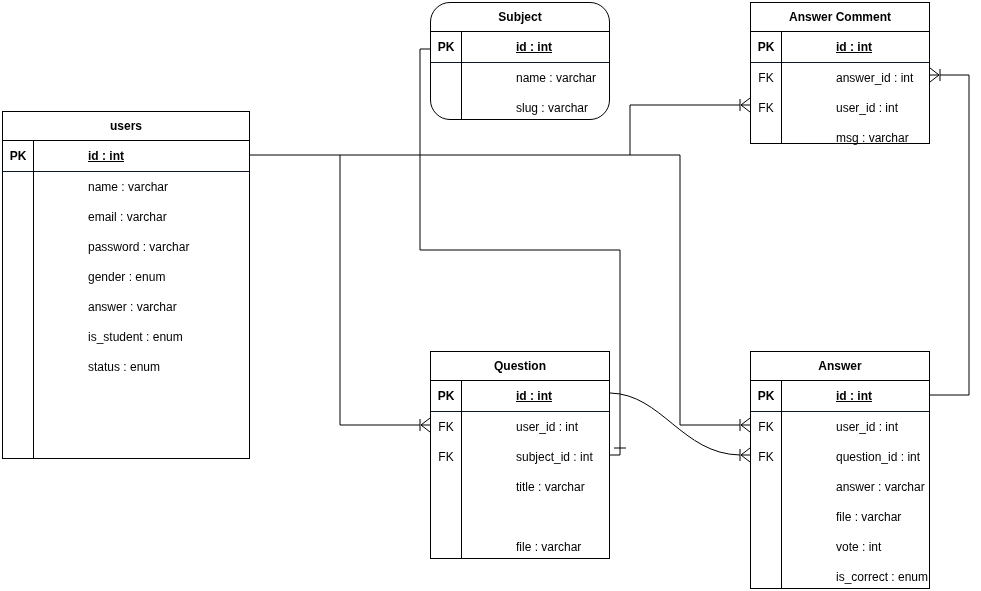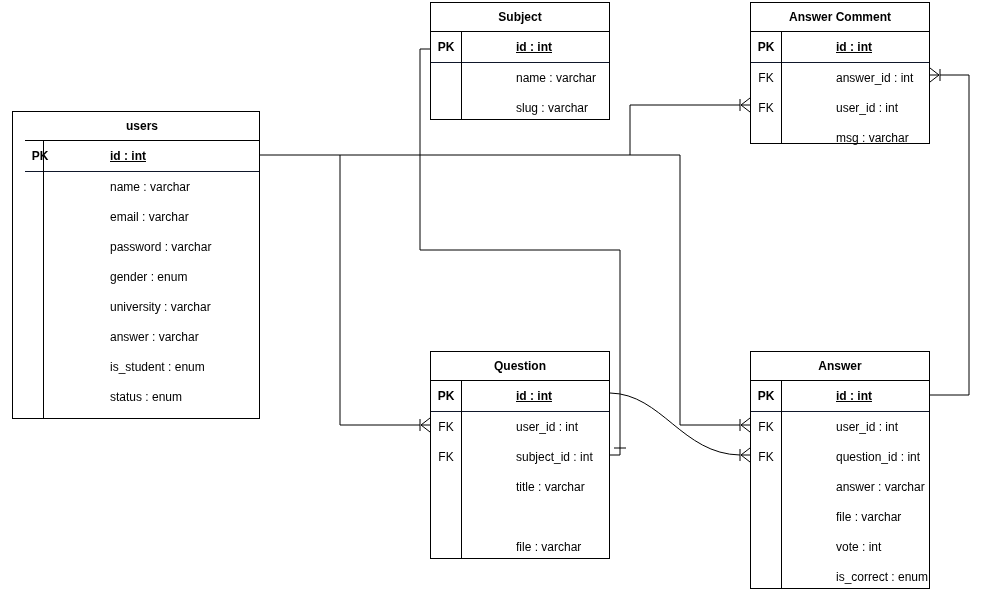--- a/index.html
+++ b/index.html
@@ -59,21 +59,21 @@
       <path d="M 610,393 C 662,394 682,454 740,455"></path>
       <path d="M 740,449 L 740,461 M 741,455 L 750,448 M 741,455 L 750,455 M 741,455 L 750,462"></path>
     </g>
 
     <g>
       <path d="M 930,395 L 969,395 L 969,75 L 940,75"></path>
       <path d="M 940,69 L 940,81 M 939,75 L 930,68 M 939,75 L 930,75 M 939,75 L 930,82"></path>
     </g>
   </svg>
 
-  <div class="entity" style="left:12px;top:111px;width:248px;height:308px;padding-left:12px;">
+  <div class="entity" style="left:2px;top:111px;width:248px;height:348px;">
     <div class="e-title">users</div>
     <div class="e-vline"></div>
     <div class="e-row pk">
       <span class="e-key">PK</span>
       <span class="e-label">id : int</span>
     </div>
     <div class="e-row">
       <span class="e-key"></span>
       <span class="e-label">name : varchar</span>
     </div>
@@ -84,37 +84,33 @@
     <div class="e-row">
       <span class="e-key"></span>
       <span class="e-label">password : varchar</span>
     </div>
     <div class="e-row">
       <span class="e-key"></span>
       <span class="e-label">gender : enum</span>
     </div>
     <div class="e-row">
       <span class="e-key"></span>
-      <span class="e-label">university : varchar</span>
-    </div>
-    <div class="e-row">
-      <span class="e-key"></span>
       <span class="e-label">answer : varchar</span>
     </div>
     <div class="e-row">
       <span class="e-key"></span>
       <span class="e-label">is_student : enum</span>
     </div>
     <div class="e-row">
       <span class="e-key"></span>
       <span class="e-label">status : enum</span>
     </div>
   </div>
 
-  <div class="entity" style="left:430px;top:2px;width:180px;height:118px;">
+  <div class="entity" style="left:430px;top:2px;width:180px;height:118px;border-radius:20px;">
     <div class="e-title">Subject</div>
     <div class="e-vline"></div>
     <div class="e-row pk">
       <span class="e-key">PK</span>
       <span class="e-label">id : int</span>
     </div>
     <div class="e-row">
       <span class="e-key"></span>
       <span class="e-label">name : varchar</span>
     </div>

